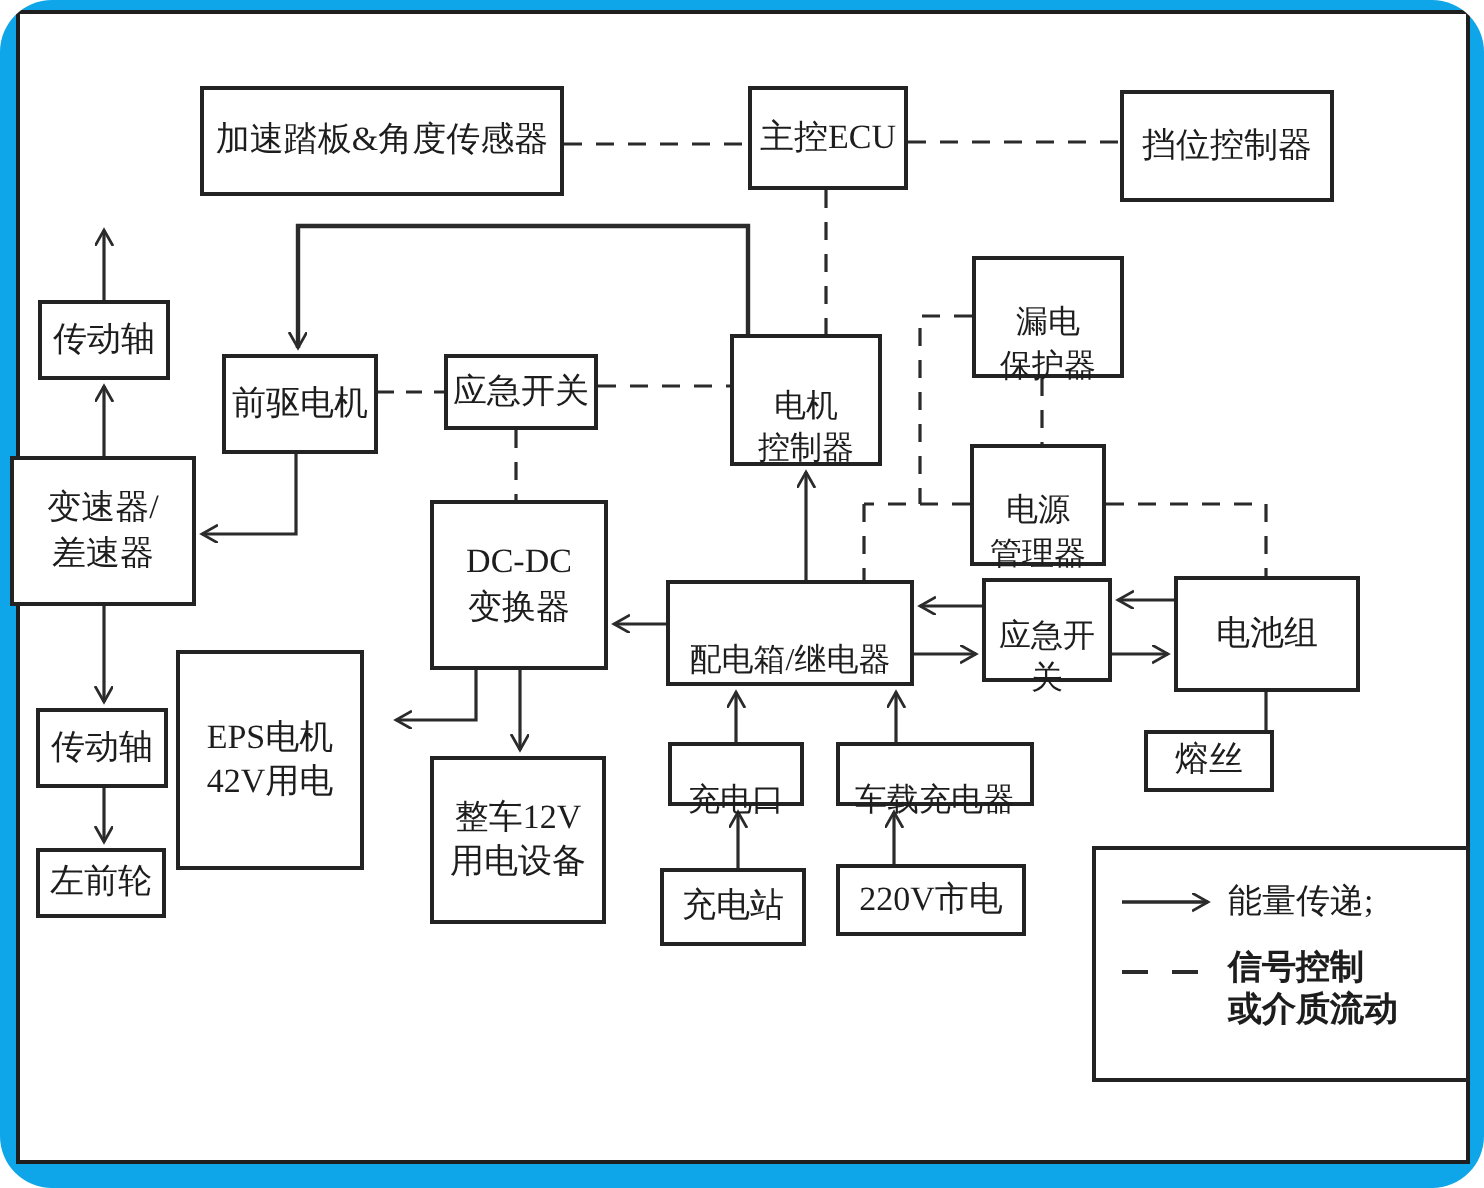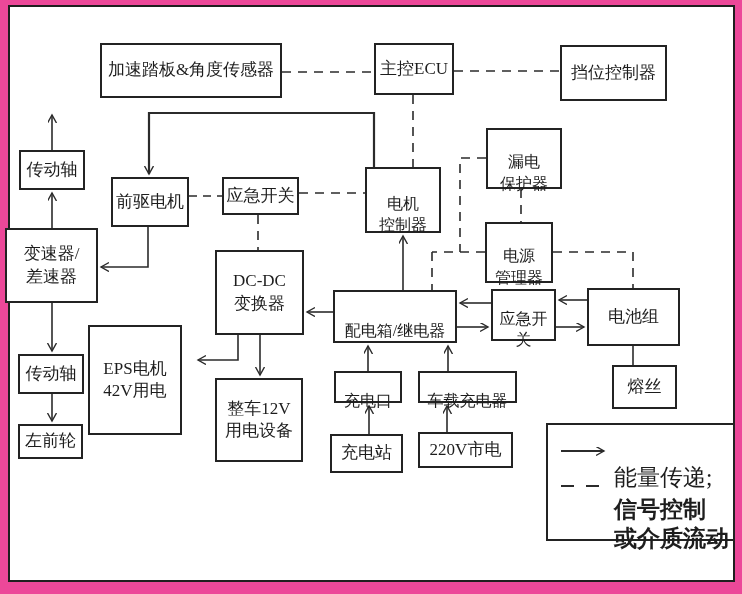--- a/index.html
+++ b/index.html
@@ -1,37 +1,38 @@
 <!DOCTYPE html>
 <html><head>
 <meta charset="utf-8">
 <style>
   html,body{margin:0;padding:0;background:#ffffff;}
   #canvas{
-    position:relative;width:742px;height:594px;background:#ec4899;
+    position:relative;width:742px;height:594px;background:#0ea5e9;
     font-family:"Liberation Serif","DejaVu Serif",serif;color:#222222;
     overflow:hidden;
+    border-radius:26px;
   }
   #frame{
     position:absolute;left:8px;top:5px;width:727px;height:577px;
     border:2px solid #1f1f1f;box-sizing:border-box;background:#ffffff;
   }
   .node{
     position:absolute;box-sizing:border-box;border:2px solid #232323;
     display:flex;align-items:center;justify-content:center;text-align:center;
     background:#ffffff;z-index:2;
   }
   .node-label{white-space:pre-line;line-height:1.32;font-size:17px;color:#1d1d1d;}
   .small .node-label{font-size:16px;margin-top:28px;}
   #edges{position:absolute;left:0;top:0;z-index:1;}
   .legend{
     position:absolute;left:546px;top:423px;width:189px;height:118px;
     border:2px solid #232323;box-sizing:border-box;background:#ffffff;z-index:2;
   }
-  .legend-row{position:absolute;left:10px;font-size:23px;color:#1d1d1d;margin-top:23px;}
+  .legend-row{position:absolute;left:10px;font-size:17px;color:#1d1d1d;}
   .legend-text{white-space:pre-line;line-height:1.25;}
 </style>
 </head>
 <body>
 
 <div id="canvas">
   <div id="frame"></div>
 
   <svg id="edges" width="742" height="594" viewBox="0 0 742 594">
     <defs>
@@ -139,21 +140,21 @@
     </div>
   <div class="node small" style="left:418px;top:371px;width:99px;height:32px">
       <span class="node-label">车载充电器</span>
     </div>
   <div class="node" style="left:330px;top:434px;width:73px;height:39px">
       <span class="node-label">充电站</span>
     </div>
   <div class="node" style="left:418px;top:432px;width:95px;height:36px">
       <span class="node-label">220V市电</span>
     </div>
-  <div class="node" style="left:612px;top:365px;width:65px;height:44px">
+  <div class="node" style="left:572px;top:365px;width:65px;height:31px">
       <span class="node-label">熔丝</span>
     </div>
 
   <div class="legend">
     <svg width="50" height="14" viewBox="0 0 50 14" style="position:absolute;left:12px;top:19px;">
       <path d="M1,7 H44" fill="none" stroke="#2b2b2b" stroke-width="1.8" marker-end="url(#arr)"></path>
     </svg>
     <div class="legend-row" style="top:14px;left:66px;">能量传递;</div>
     <svg width="50" height="14" viewBox="0 0 50 14" style="position:absolute;left:12px;top:54px;">
       <path d="M1,7 H46" fill="none" stroke="#2b2b2b" stroke-width="2" stroke-dasharray="13 12"></path>

